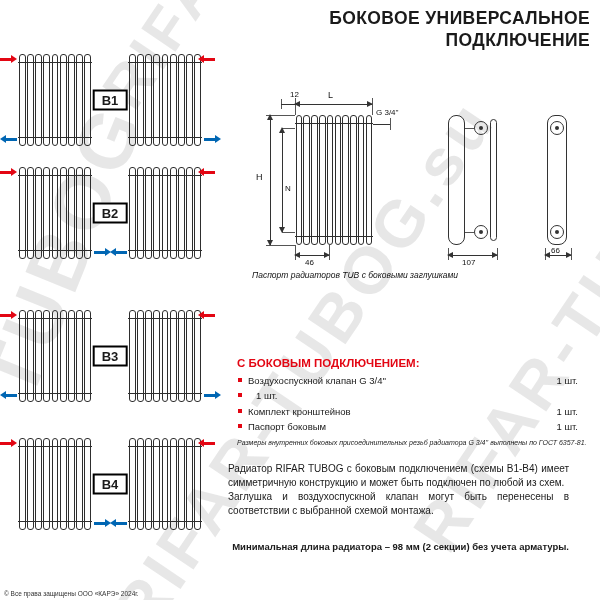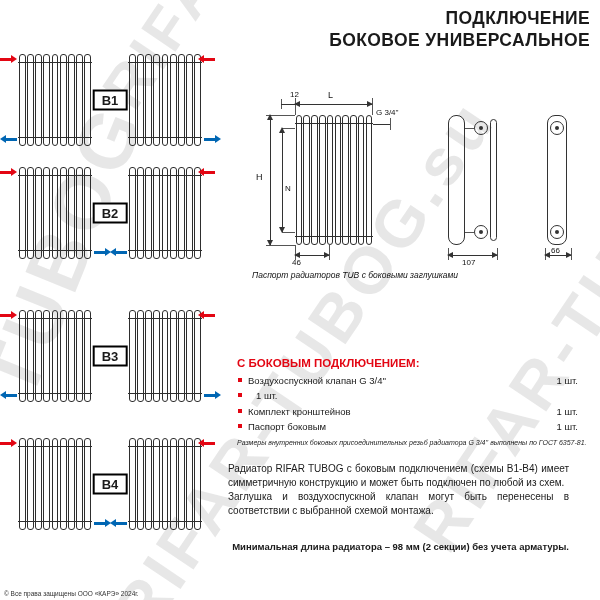--- a/index.html
+++ b/index.html
@@ -82,22 +82,22 @@
 <div class="page">
 
   <div class="wm wm1">TUBOG</div>
   <div class="wm wm2">RIFAR-TUBOG.su</div>
   <div class="wm wm3">RIFAR-TUBOG.su</div>
   <div class="wm wm4">RIFAR</div>
 
   <div class="content">
 
     <div class="title">
+      <div>БОКОВОЕ УНИВЕРСАЛЬНОЕ</div>
       <div>ПОДКЛЮЧЕНИЕ</div>
-      <div>БОКОВОЕ УНИВЕРСАЛЬНОЕ</div>
     </div>
 
     <div class="scheme-row" style="top:50px">
       <div class="rad" style="left:16px">
           <div class="sec"></div>
           <div class="sec"></div>
           <div class="sec"></div>
           <div class="sec"></div>
           <div class="sec"></div>
           <div class="sec"></div>
@@ -239,21 +239,21 @@
       <div class="dlabel" style="left:6px;top:84px">H</div>
 
       <div class="exth" style="left:32px;top:40px;width:13px"></div>
       <div class="exth" style="left:32px;top:144px;width:13px"></div>
       <div class="dimv" style="left:32px;top:40px;height:104px"></div>
       <div class="dlabel sm" style="left:35px;top:96px">N</div>
 
       <div class="extv" style="left:45px;top:157px;height:15px"></div>
       <div class="extv" style="left:79px;top:157px;height:15px"></div>
       <div class="dimh" style="left:45px;top:167px;width:34px"></div>
-      <div class="dlabel sm" style="left:42px;top:170px">46</div>
+      <div class="dlabel sm" style="left:55px;top:170px">46</div>
 
       <div class="extv" style="left:140px;top:30px;height:12px"></div>
       <div class="thinh" style="left:123px;top:36px;width:17px"></div>
       <div class="dlabel sm" style="left:126px;top:20px">G 3/4''</div>
 
       <div class="tube" style="left:198px;top:27px;width:17px;height:130px"></div>
       <div class="tube" style="left:240px;top:31px;width:7px;height:122px"></div>
       <div class="exth" style="left:215px;top:40px;width:9px"></div>
       <div class="exth" style="left:215px;top:144px;width:9px"></div>
       <div class="circ" style="left:224px;top:33px"></div>

